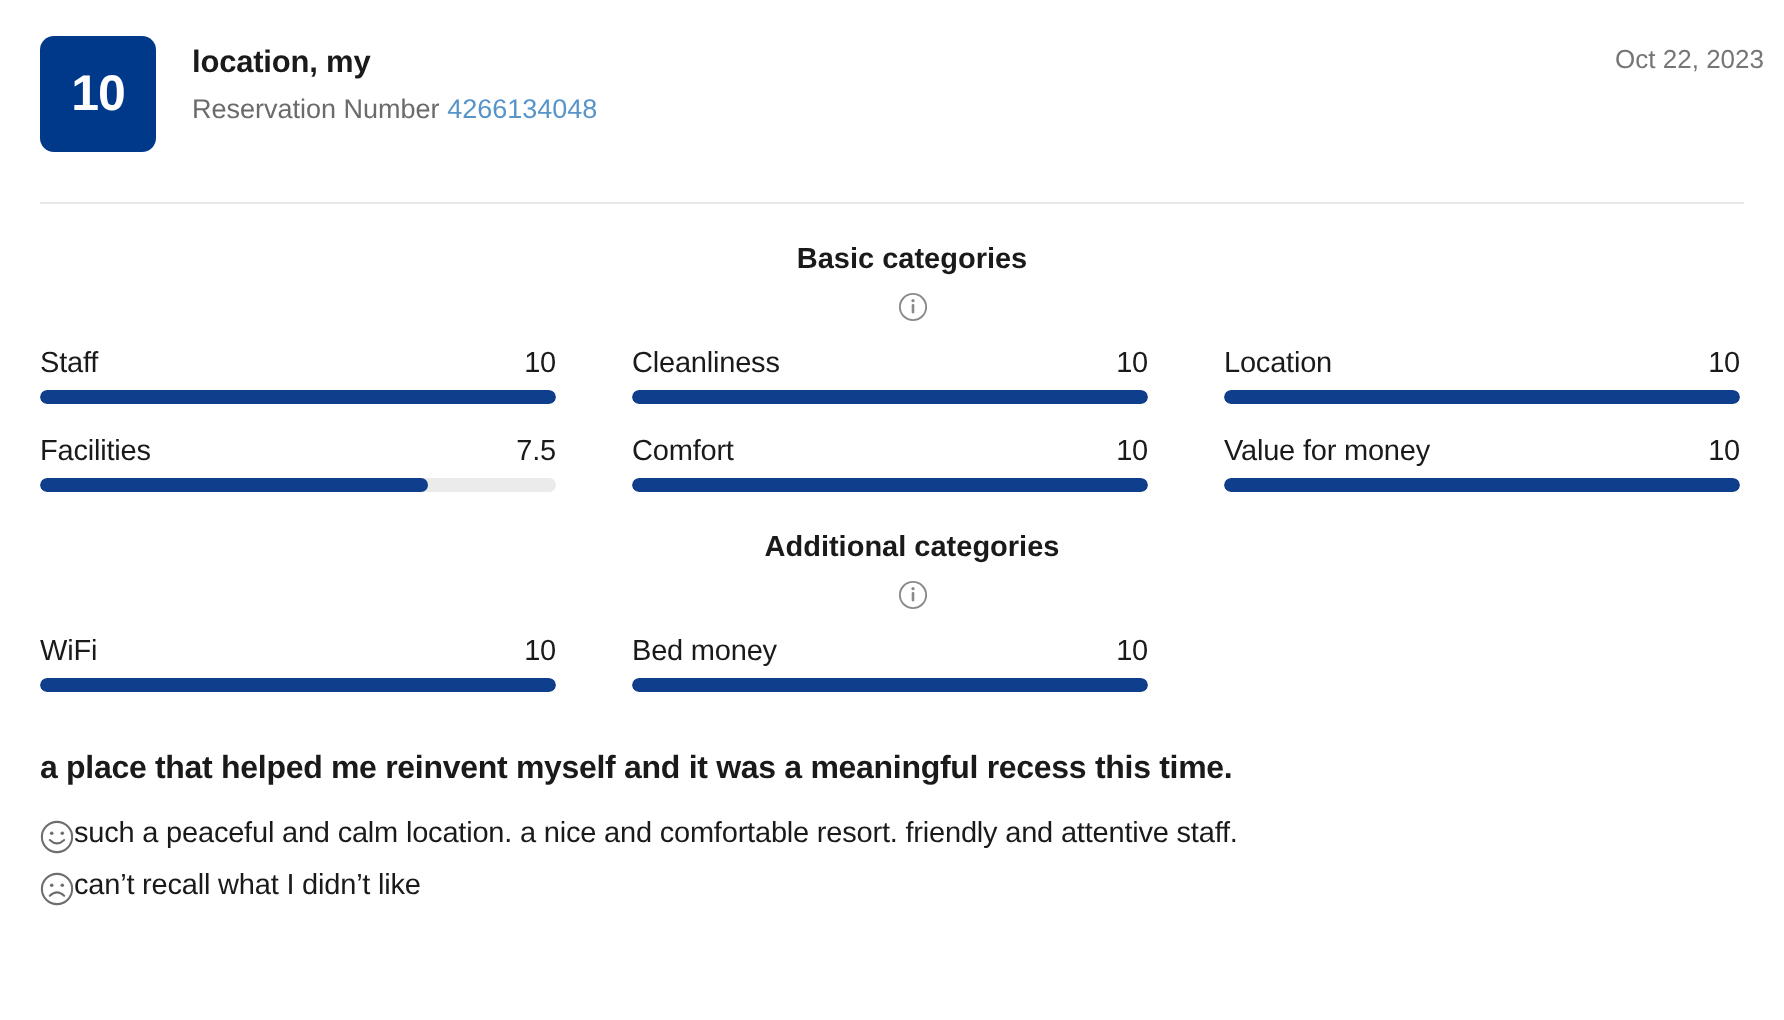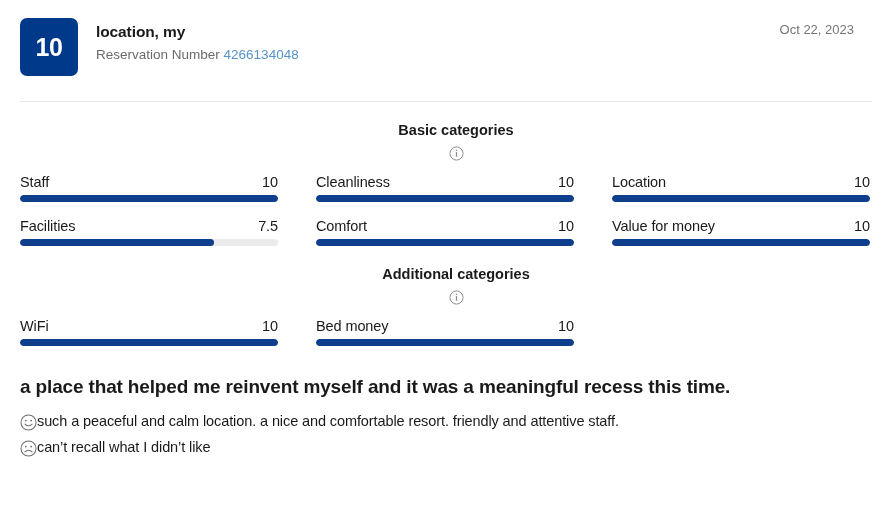--- a/index.html
+++ b/index.html
@@ -60,21 +60,21 @@
     font-size: 13.5px;
     color: #6b6b6b;
     line-height: 1.3;
   }
   .reservation-number {
     color: #5694c9;
     cursor: pointer;
   }
   .review-date {
     position: absolute;
-    right: 38px;
+    right: 10px;
     top: 22px;
     font-size: 13px;
     color: #767676;
   }
 
   
   .divider {
     height: 1px;
     background: #e7e7e7;
     margin: 25px 20px 0 20px;
@@ -135,21 +135,21 @@
   .rating-fill {
     height: 100%;
     border-radius: 4px;
     background: #0f3e8c;
   }
   .rating-item.empty { visibility: hidden; }
 
   
   .review-title {
     margin: 30px 0 0 20px;
-    font-size: 19px;
+    font-size: 16px;
     font-weight: bold;
     color: #1a1a1a;
     letter-spacing: -0.15px;
   }
   .comments {
     margin: 14px 0 0 20px;
   }
   .comment-row {
     display: flex;
     align-items: flex-start;

